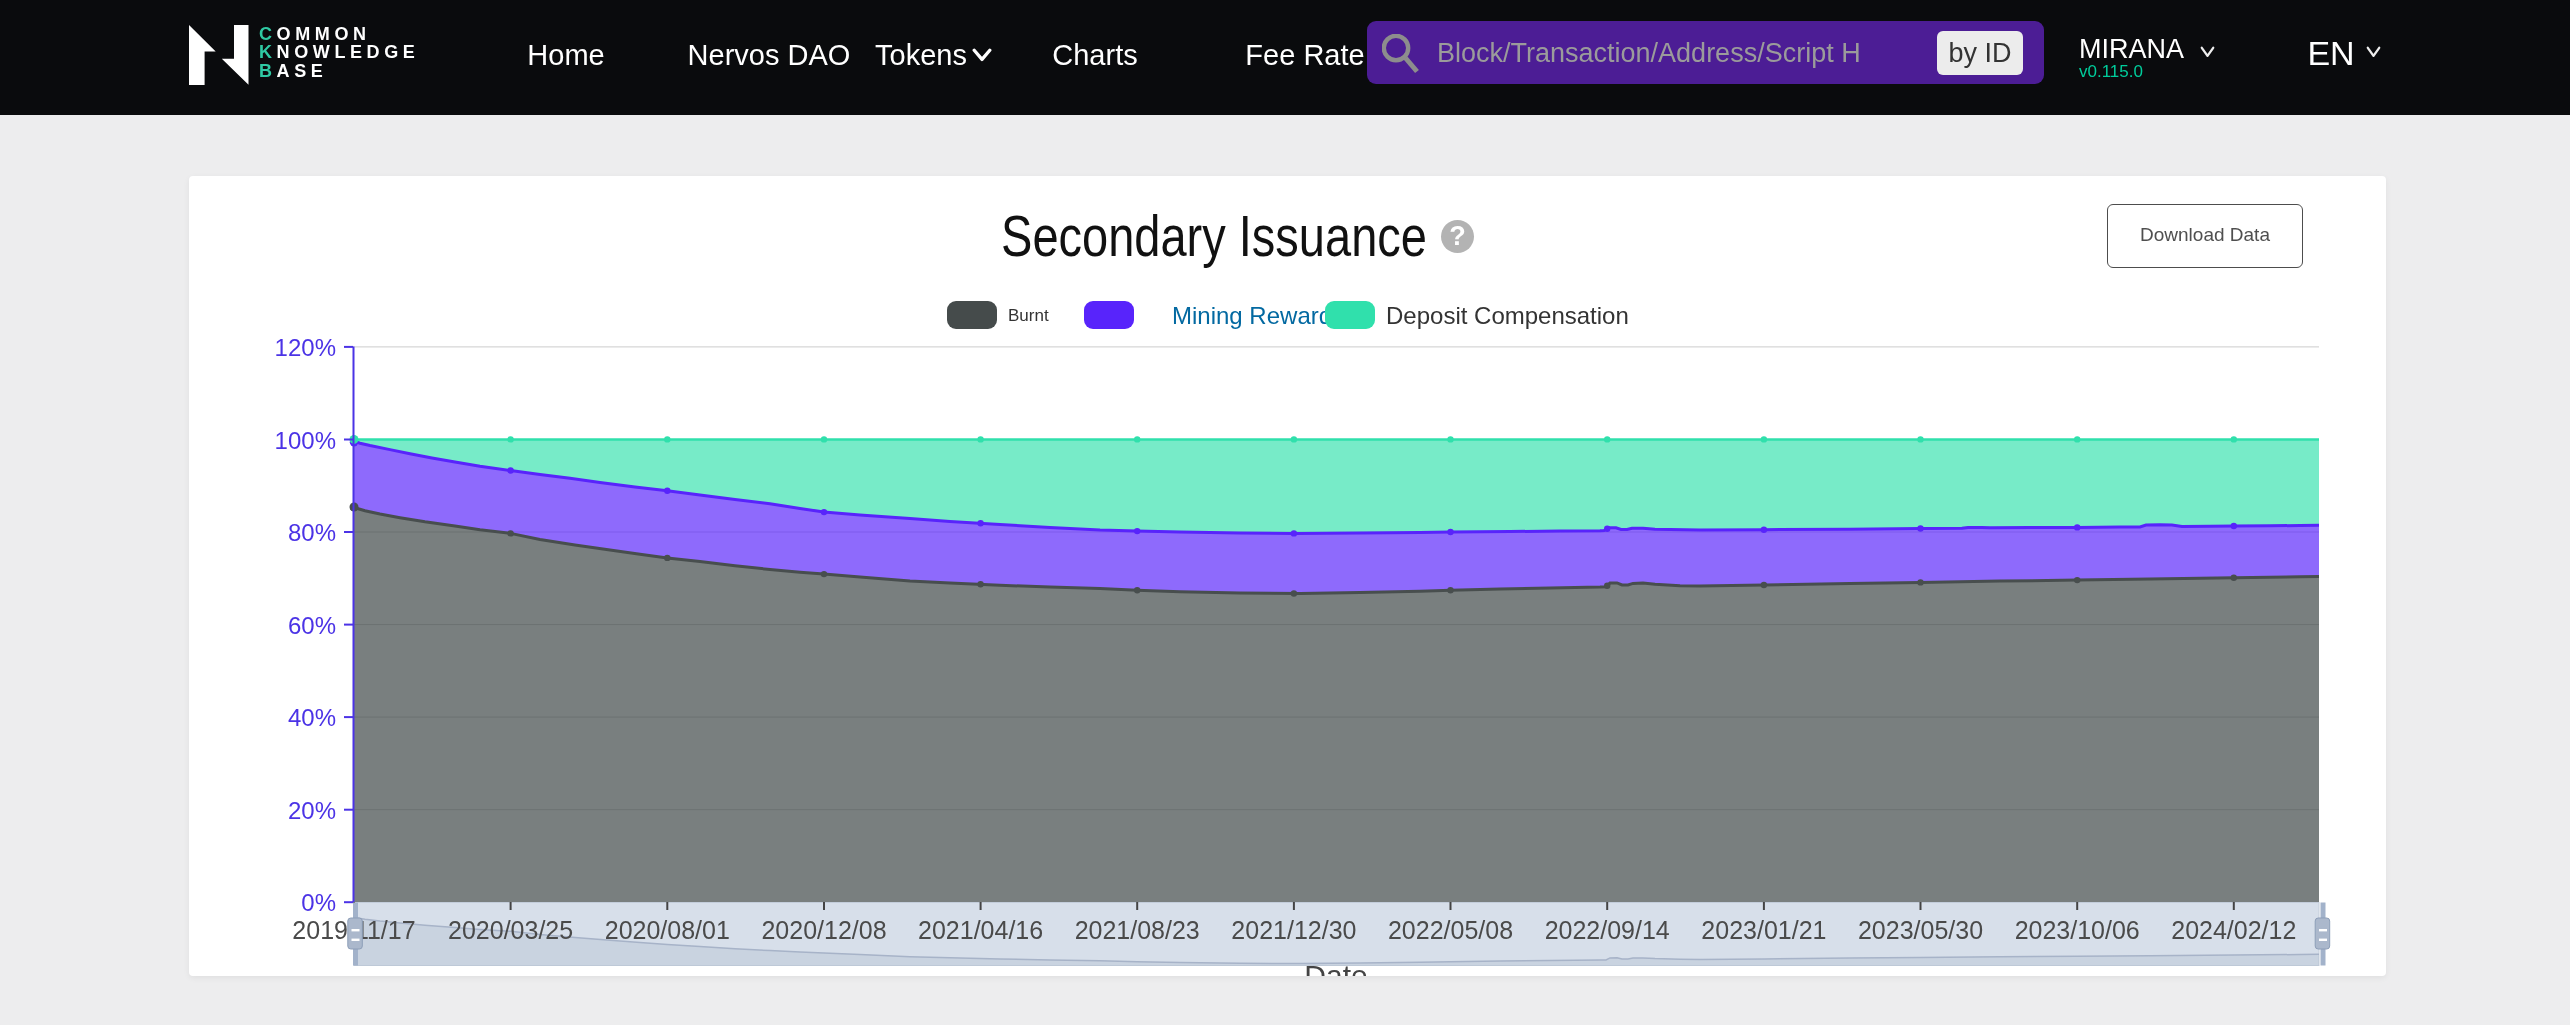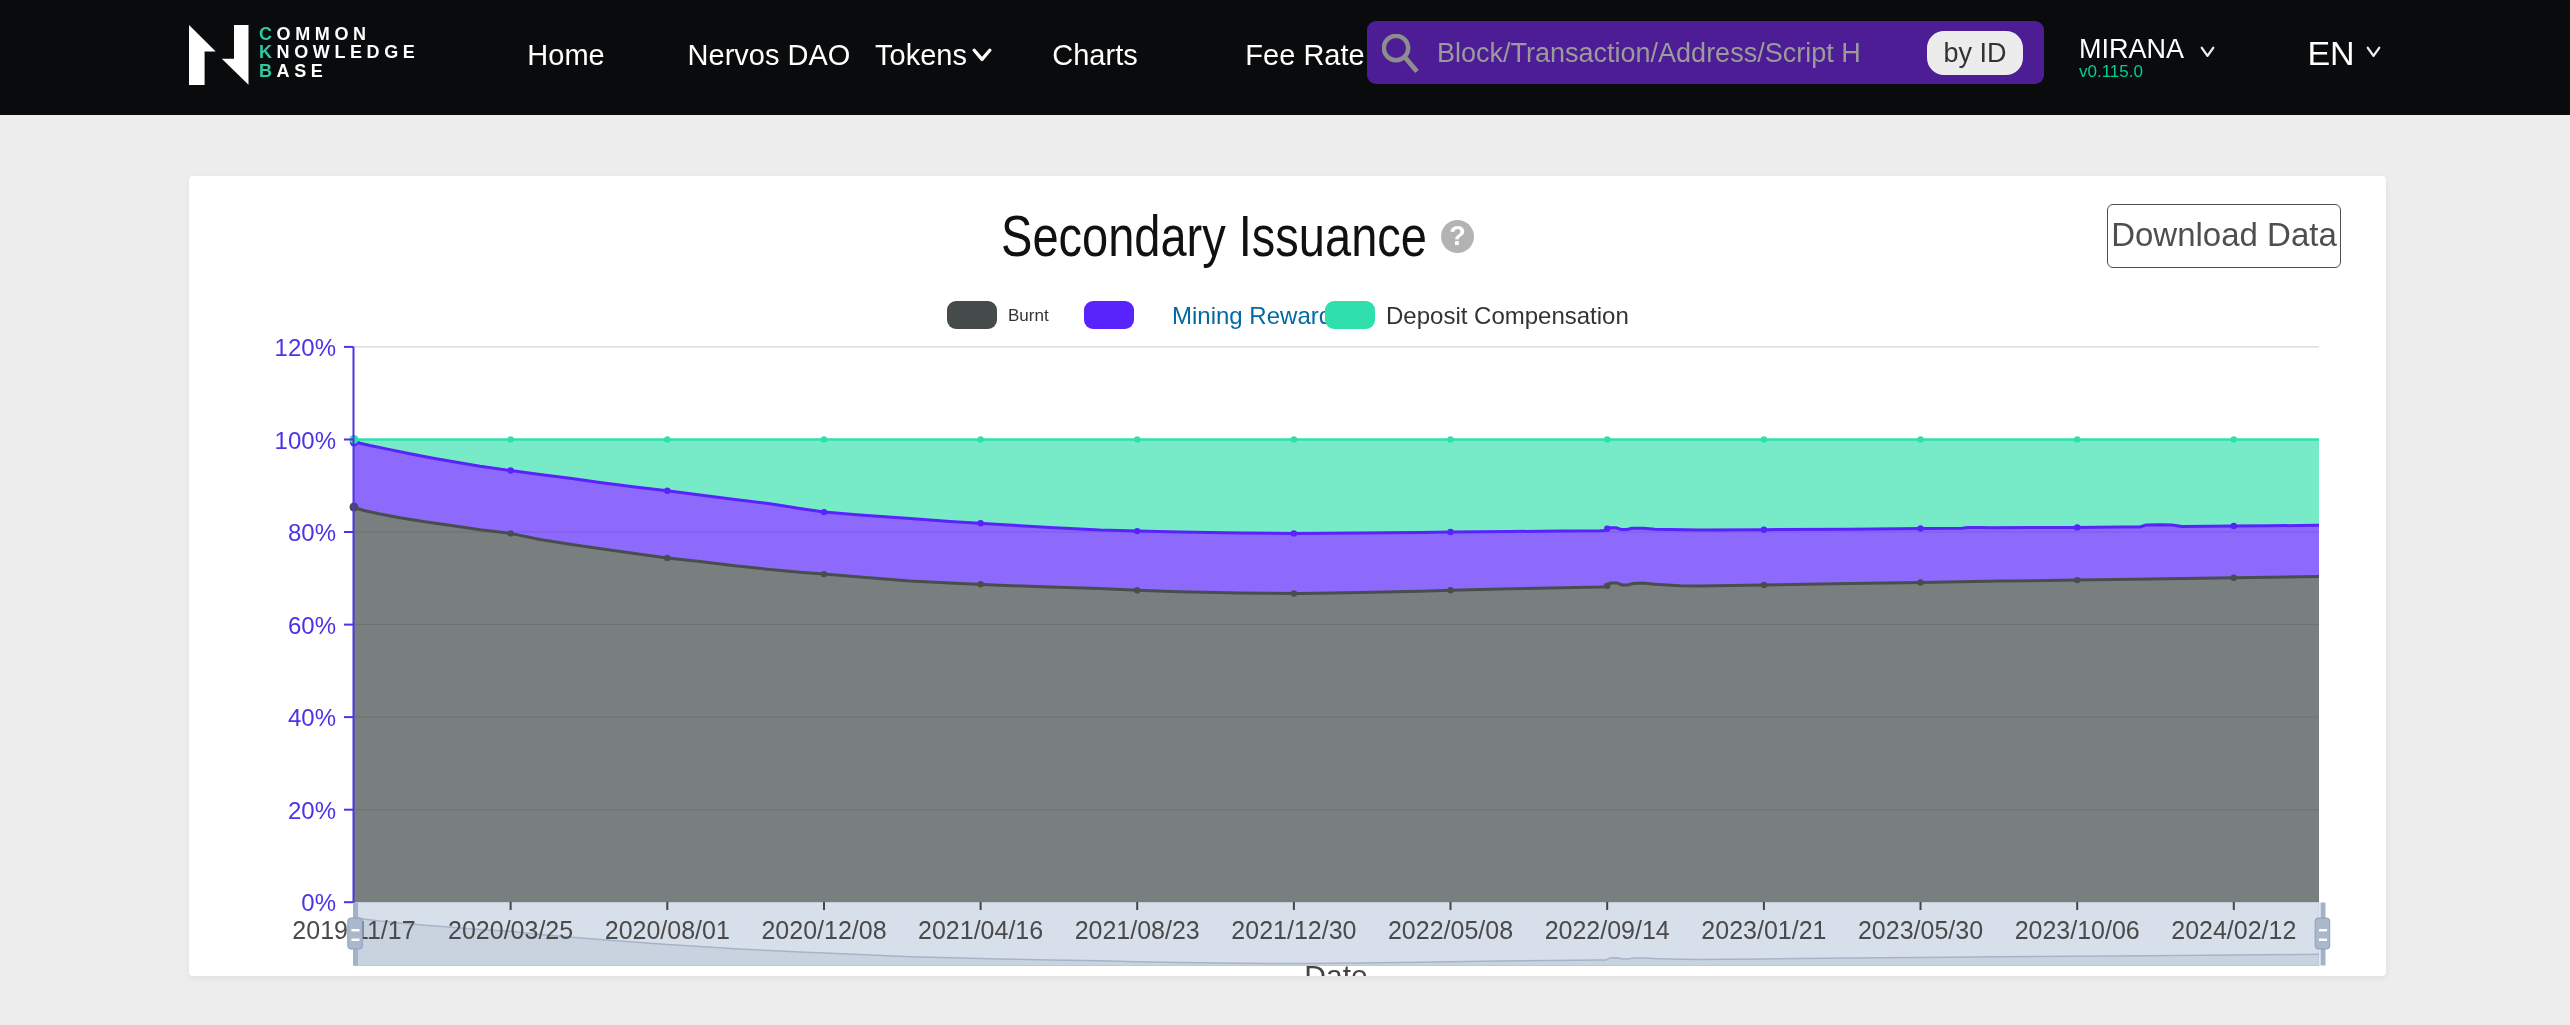--- a/index.html
+++ b/index.html
@@ -24,21 +24,21 @@
       <polyline points="2.2,2.2 10,11.4 17.8,2.2" fill="none" stroke="#fff" stroke-width="3.3" stroke-linecap="round" stroke-linejoin="round"></polyline>
     </svg>
   <span class="nav" style="left:1095px">Charts</span>
   <span class="nav" style="left:1305px">Fee Rate</span>
   <div style="position:absolute;left:1367px;top:21px;width:677px;height:63px;background:#4c1d95;border-radius:9px;overflow:hidden">
     <svg style="position:absolute;left:15px;top:13px" width="42" height="42" viewBox="0 0 42 42">
         <circle cx="14" cy="14" r="12.2" fill="none" stroke="#8d8d8d" stroke-width="4.4"></circle>
         <line x1="23.5" y1="24" x2="35" y2="37.5" stroke="#8d8d8d" stroke-width="5" stroke-linecap="butt"></line>
       </svg>
     <span style="position:absolute;left:70px;top:17px;font-size:27px;color:#9b9b9b;white-space:nowrap">Block/Transaction/Address/Script H</span>
-    <div style="position:absolute;right:21px;top:10px;width:96px;height:44px;background:#ececec;border-radius:17px;text-align:center;line-height:44px;font-size:27px;color:#333">by ID</div>
+    <div style="position:absolute;right:21px;top:10px;width:86px;height:44px;background:#ececec;border-radius:6px;text-align:center;line-height:44px;font-size:27px;color:#333">by ID</div>
   </div>
   <span style="position:absolute;left:2079px;top:36px;font-size:27px;font-weight:500;color:#ffffff;line-height:27px">MIRANA</span>
   <svg style="position:absolute;left:2200px;top:46px" width="15" height="12" viewBox="0 0 15 12">
       <polyline points="1.8,1.8 7.5,9.8 13.2,1.8" fill="none" stroke="#eee" stroke-width="2.3" stroke-linecap="round" stroke-linejoin="round"></polyline>
     </svg>
   <span style="position:absolute;left:2079px;top:63px;font-size:17px;color:#00CC9B;line-height:17px">v0.115.0</span>
   <span style="position:absolute;left:2331px;top:39px;font-size:34px;color:#fff;line-height:29px;transform:translateX(-50%)">EN</span>
   <svg style="position:absolute;left:2366px;top:46px" width="15" height="12" viewBox="0 0 15 12">
       <polyline points="1.8,1.8 7.5,9.8 13.2,1.8" fill="none" stroke="#eee" stroke-width="2.3" stroke-linecap="round" stroke-linejoin="round"></polyline>
     </svg>
@@ -150,19 +150,19 @@
         <rect x="351.5" y="938.6" width="8" height="2.4" fill="#fff"></rect>
         <rect x="2320.5" y="902.5" width="5" height="63.0" fill="#a2b2ca"></rect>
         <rect x="2315.2" y="918" width="14.5" height="31" rx="3" fill="#abb8cc" stroke="#8d9eb8" stroke-width="1"></rect>
         <rect x="2319.0" y="929" width="8" height="2.4" fill="#fff"></rect>
         <rect x="2319.0" y="938.6" width="8" height="2.4" fill="#fff"></rect>
 <text x="1336" y="986" text-anchor="middle" font-size="30" fill="#444">Date</text>
 </g>
 </svg>
 <div id="ttl" style="position:absolute;left:1025px;top:30px;transform:translateX(-50%) scaleY(1.24);transform-origin:center top;font-size:47px;line-height:47px;color:#111;white-space:nowrap">Secondary Issuance</div>
 <div style="position:absolute;left:1252px;top:44px;width:33px;height:33px;border-radius:50%;background:#b3b3b3;color:#fff;font-size:27px;font-weight:bold;text-align:center;line-height:32px">?</div>
-<div style="position:absolute;left:1918px;top:28px;width:234px;height:64px;border:1.5px solid #4d4d4d;border-radius:6px;text-align:center;line-height:60px;font-size:33px;color:#4f4f4f">Download Data</div>
+<div style="position:absolute;left:1918px;top:28px;width:196px;height:64px;border:1.5px solid #4d4d4d;border-radius:6px;text-align:center;line-height:60px;font-size:19px;color:#4f4f4f">Download Data</div>
 <div style="position:absolute;left:758px;top:125px;width:50px;height:28px;border-radius:9px;background:#454B4B"></div>
 <span style="position:absolute;left:819px;top:128px;font-size:17px;color:#333;line-height:24px">Burnt</span>
 <div style="position:absolute;left:895px;top:125px;width:50px;height:28px;border-radius:9px;background:#5824FB"></div>
 <span style="position:absolute;left:983px;top:128px;font-size:24px;color:#0369a1;line-height:24px">Mining Reward</span>
 <div style="position:absolute;left:1136px;top:125px;width:50px;height:28px;border-radius:9px;background:#30E0AC"></div>
 <span style="position:absolute;left:1197px;top:128px;font-size:24px;color:#333;line-height:24px">Deposit Compensation</span>
 </div>
 </body></html>

